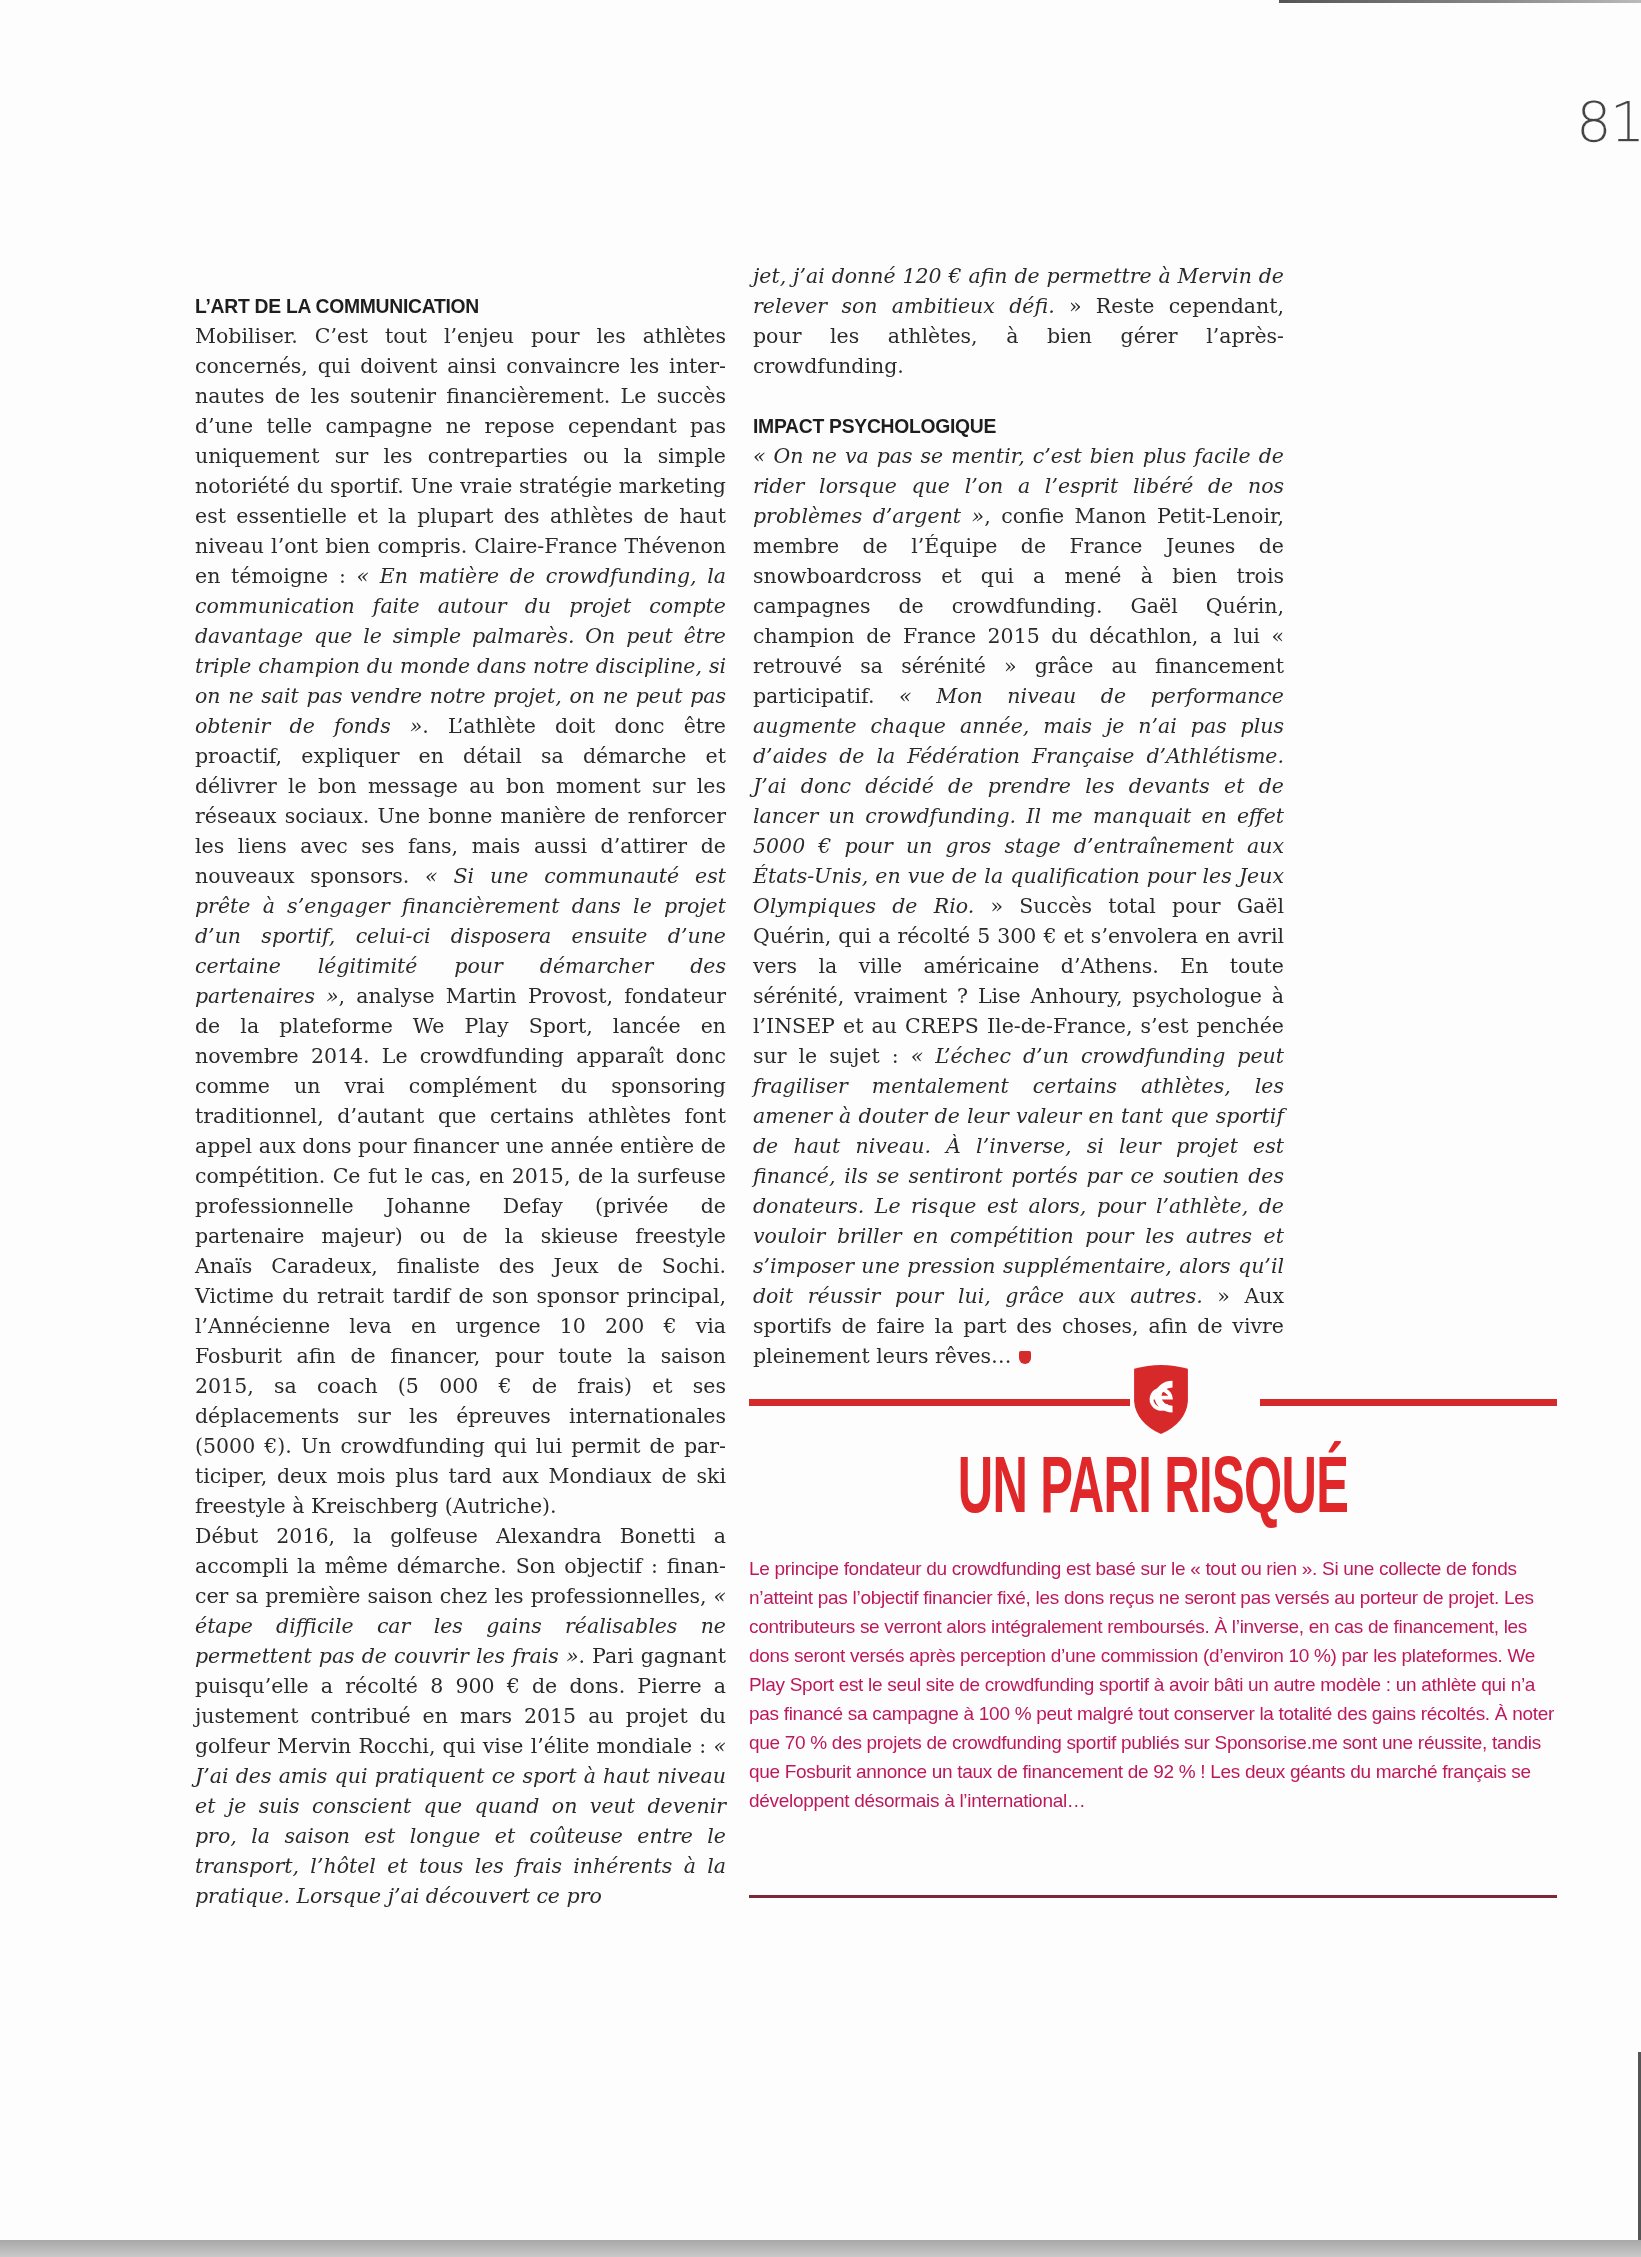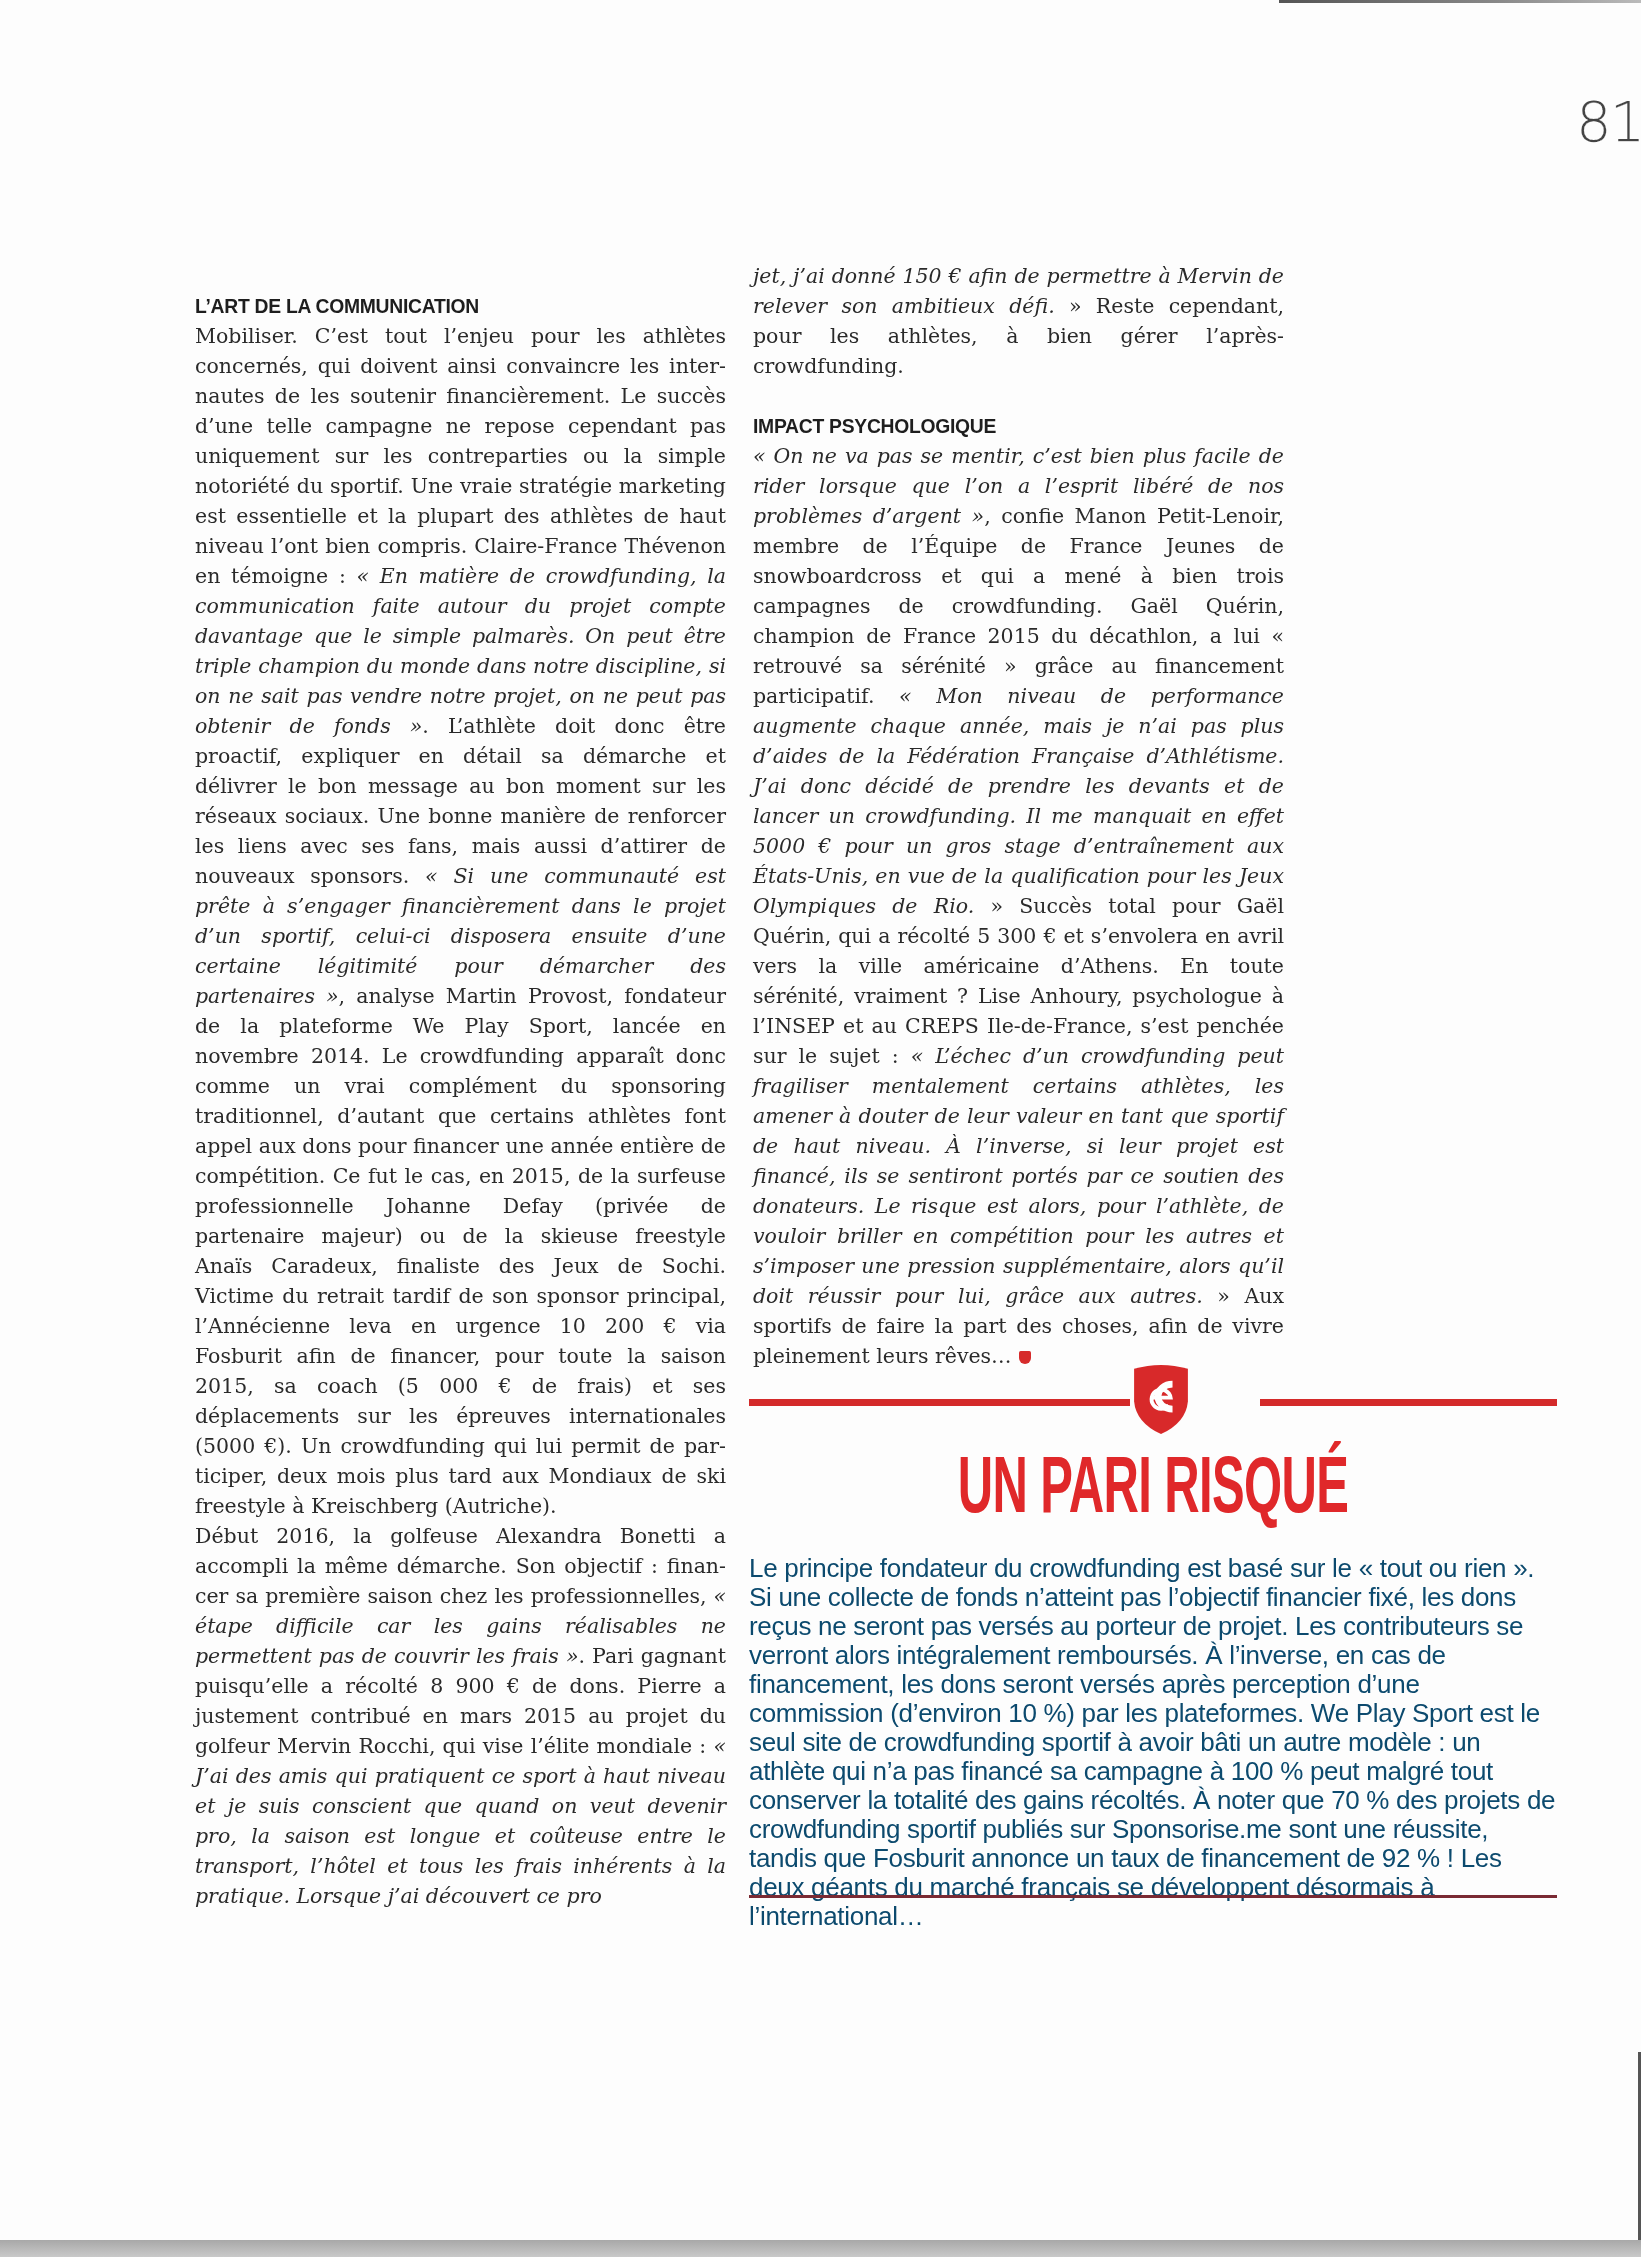--- a/index.html
+++ b/index.html
@@ -56,22 +56,22 @@
   }
   .sidebar-title {
     position: absolute; left: 749px; top: 1441px; width: 808px;
     text-align: center; color: #e0282a;
     font-family: "Liberation Sans", sans-serif; font-weight: 700;
     font-size: 79px; line-height: 87px; letter-spacing: -1px;
     transform: scaleX(0.62); transform-origin: center;
   }
   .sidebar-body {
     position: absolute; left: 749px; top: 1554px; width: 811px;
-    font-family: "Liberation Sans", sans-serif; font-size: 26px; line-height: 29px;
-    color: #0c4a6e; letter-spacing: -0.3px;
+    font-family: "Liberation Sans", sans-serif; font-size: 19px; line-height: 29px;
+    color: #be185d; letter-spacing: -0.3px;
   }
   .sidebar-body p { margin: 0; }
   .rule-bottom {
     position: absolute; left: 749px; top: 1895px; width: 808px; height: 2.9px;
     background: #7a2a33;
   }
 </style>
 </head>
 <body>
 
@@ -82,21 +82,21 @@
 <div class="page-number">81</div>
 
 <div class="col col-left">
 
   <div class="subhead">L’ART DE LA COMMUNICATION</div>
   <p><span>Mobiliser. C’est tout l’enjeu pour les athlètes concernés, qui doivent ainsi convaincre les inter­nautes de les soutenir financièrement. Le succès d’une telle campagne ne repose cependant pas uniquement sur les contreparties ou la simple notoriété du sportif. Une vraie stratégie marketing est essentielle et la plupart des athlètes de haut niveau l’ont bien compris. Claire-France Thévenon en témoigne : </span><em>« En matière de crowdfunding, la com­munication faite autour du projet compte davantage que le simple palmarès. On peut être triple cham­pion du monde dans notre discipline, si on ne sait pas vendre notre projet, on ne peut pas obtenir de fonds »</em><span>. L’athlète doit donc être proactif, expliquer en détail sa démarche et délivrer le bon message au bon moment sur les réseaux sociaux. Une bonne manière de renforcer les liens avec ses fans, mais aussi d’attirer de nouveaux sponsors. </span><em>« Si une com­munauté est prête à s’engager financièrement dans le projet d’un sportif, celui-ci disposera ensuite d’une certaine légitimité pour démarcher des partenaires »</em><span>, analyse Martin Provost, fondateur de la plate­forme We Play Sport, lancée en novembre 2014. Le crowdfunding apparaît donc comme un vrai complément du sponsoring traditionnel, d’autant que certains athlètes font appel aux dons pour financer une année entière de compétition. Ce fut le cas, en 2015, de la surfeuse professionnelle Johanne Defay (privée de partenaire majeur) ou de la skieuse freestyle Anaïs Caradeux, finaliste des Jeux de Sochi. Victime du retrait tardif de son sponsor principal, l’Annécienne leva en urgence 10 200 € via Fosburit afin de financer, pour toute la saison 2015, sa coach (5 000 € de frais) et ses déplacements sur les épreuves internationales (5000 €). Un crowdfunding qui lui permit de par­ticiper, deux mois plus tard aux Mondiaux de ski freestyle à Kreischberg (Autriche).</span></p>
   <p><span>Début 2016, la golfeuse Alexandra Bonetti a accompli la même démarche. Son objectif : finan­cer sa première saison chez les professionnelles, </span><em>« étape difficile car les gains réalisables ne permettent pas de couvrir les frais »</em><span>. Pari gagnant puisqu’elle a récolté 8 900 € de dons. Pierre a justement contri­bué en mars 2015 au projet du golfeur Mervin Rocchi, qui vise l’élite mondiale : </span><em>« J’ai des amis qui pratiquent ce sport à haut niveau et je suis conscient que quand on veut devenir pro, la saison est longue et coûteuse entre le transport, l’hôtel et tous les frais inhérents à la pratique. Lorsque j’ai découvert ce pro­</em></p>
 </div>
 
 <div class="col col-right">
-  <p><em>jet, j’ai donné 150 € afin de permettre à Mervin de relever son ambitieux défi.</em><span> » Reste cependant, pour les athlètes, à bien gérer l’après-crowdfunding.</span></p>
+  <p><em>jet, j’ai donné 120 € afin de permettre à Mervin de relever son ambitieux défi.</em><span> » Reste cependant, pour les athlètes, à bien gérer l’après-crowdfunding.</span></p>
 
   <div class="subhead">IMPACT PSYCHOLOGIQUE</div>
   <p><em>« On ne va pas se mentir, c’est bien plus facile de rider lorsque que l’on a l’esprit libéré de nos problèmes d’argent »</em><span>, confie Manon Petit-Lenoir, membre de l’Équipe de France Jeunes de snowboardcross et qui a mené à bien trois campagnes de crowdfun­ding. Gaël Quérin, champion de France 2015 du décathlon, a lui « retrouvé sa sérénité » grâce au financement participatif. </span><em>« Mon niveau de perfor­mance augmente chaque année, mais je n’ai pas plus d’aides de la Fédération Française d’Athlétisme. J’ai donc décidé de prendre les devants et de lancer un crowdfunding. Il me manquait en effet 5000 € pour un gros stage d’entraînement aux États-Unis, en vue de la qualification pour les Jeux Olympiques de Rio.</em><span> » Succès total pour Gaël Quérin, qui a récolté 5 300 € et s’envolera en avril vers la ville améri­caine d’Athens. En toute sérénité, vraiment ? Lise Anhoury, psychologue à l’INSEP et au CREPS Ile-de-France, s’est penchée sur le sujet : </span><em>« L’échec d’un crowdfunding peut fragiliser mentalement certains athlètes, les amener à douter de leur valeur en tant que sportif de haut niveau. À l’inverse, si leur projet est financé, ils se sentiront portés par ce soutien des donateurs. Le risque est alors, pour l’athlète, de vou­loir briller en compétition pour les autres et s’imposer une pression supplémentaire, alors qu’il doit réussir pour lui, grâce aux autres.</em><span> » Aux sportifs de faire la part des choses, afin de vivre pleinement leurs rêves…</span><span class="end-mark"></span></p>
 </div>
 
 <div class="sidebar-rule rule-left"></div>
 <svg class="badge" viewBox="0 0 64 76">
   <path d="M4 6 Q32 -2 60 6 L60 40 Q58 62 32 74 Q6 62 4 40 Z" fill="#d8292a"></path>
   <path d="M44 22 A14 12 0 1 0 44 48" fill="none" stroke="#fff" stroke-width="7"></path>
   <path d="M22 36 H42 A10 10 0 1 0 40 44" fill="none" stroke="#fff" stroke-width="4"></path>

